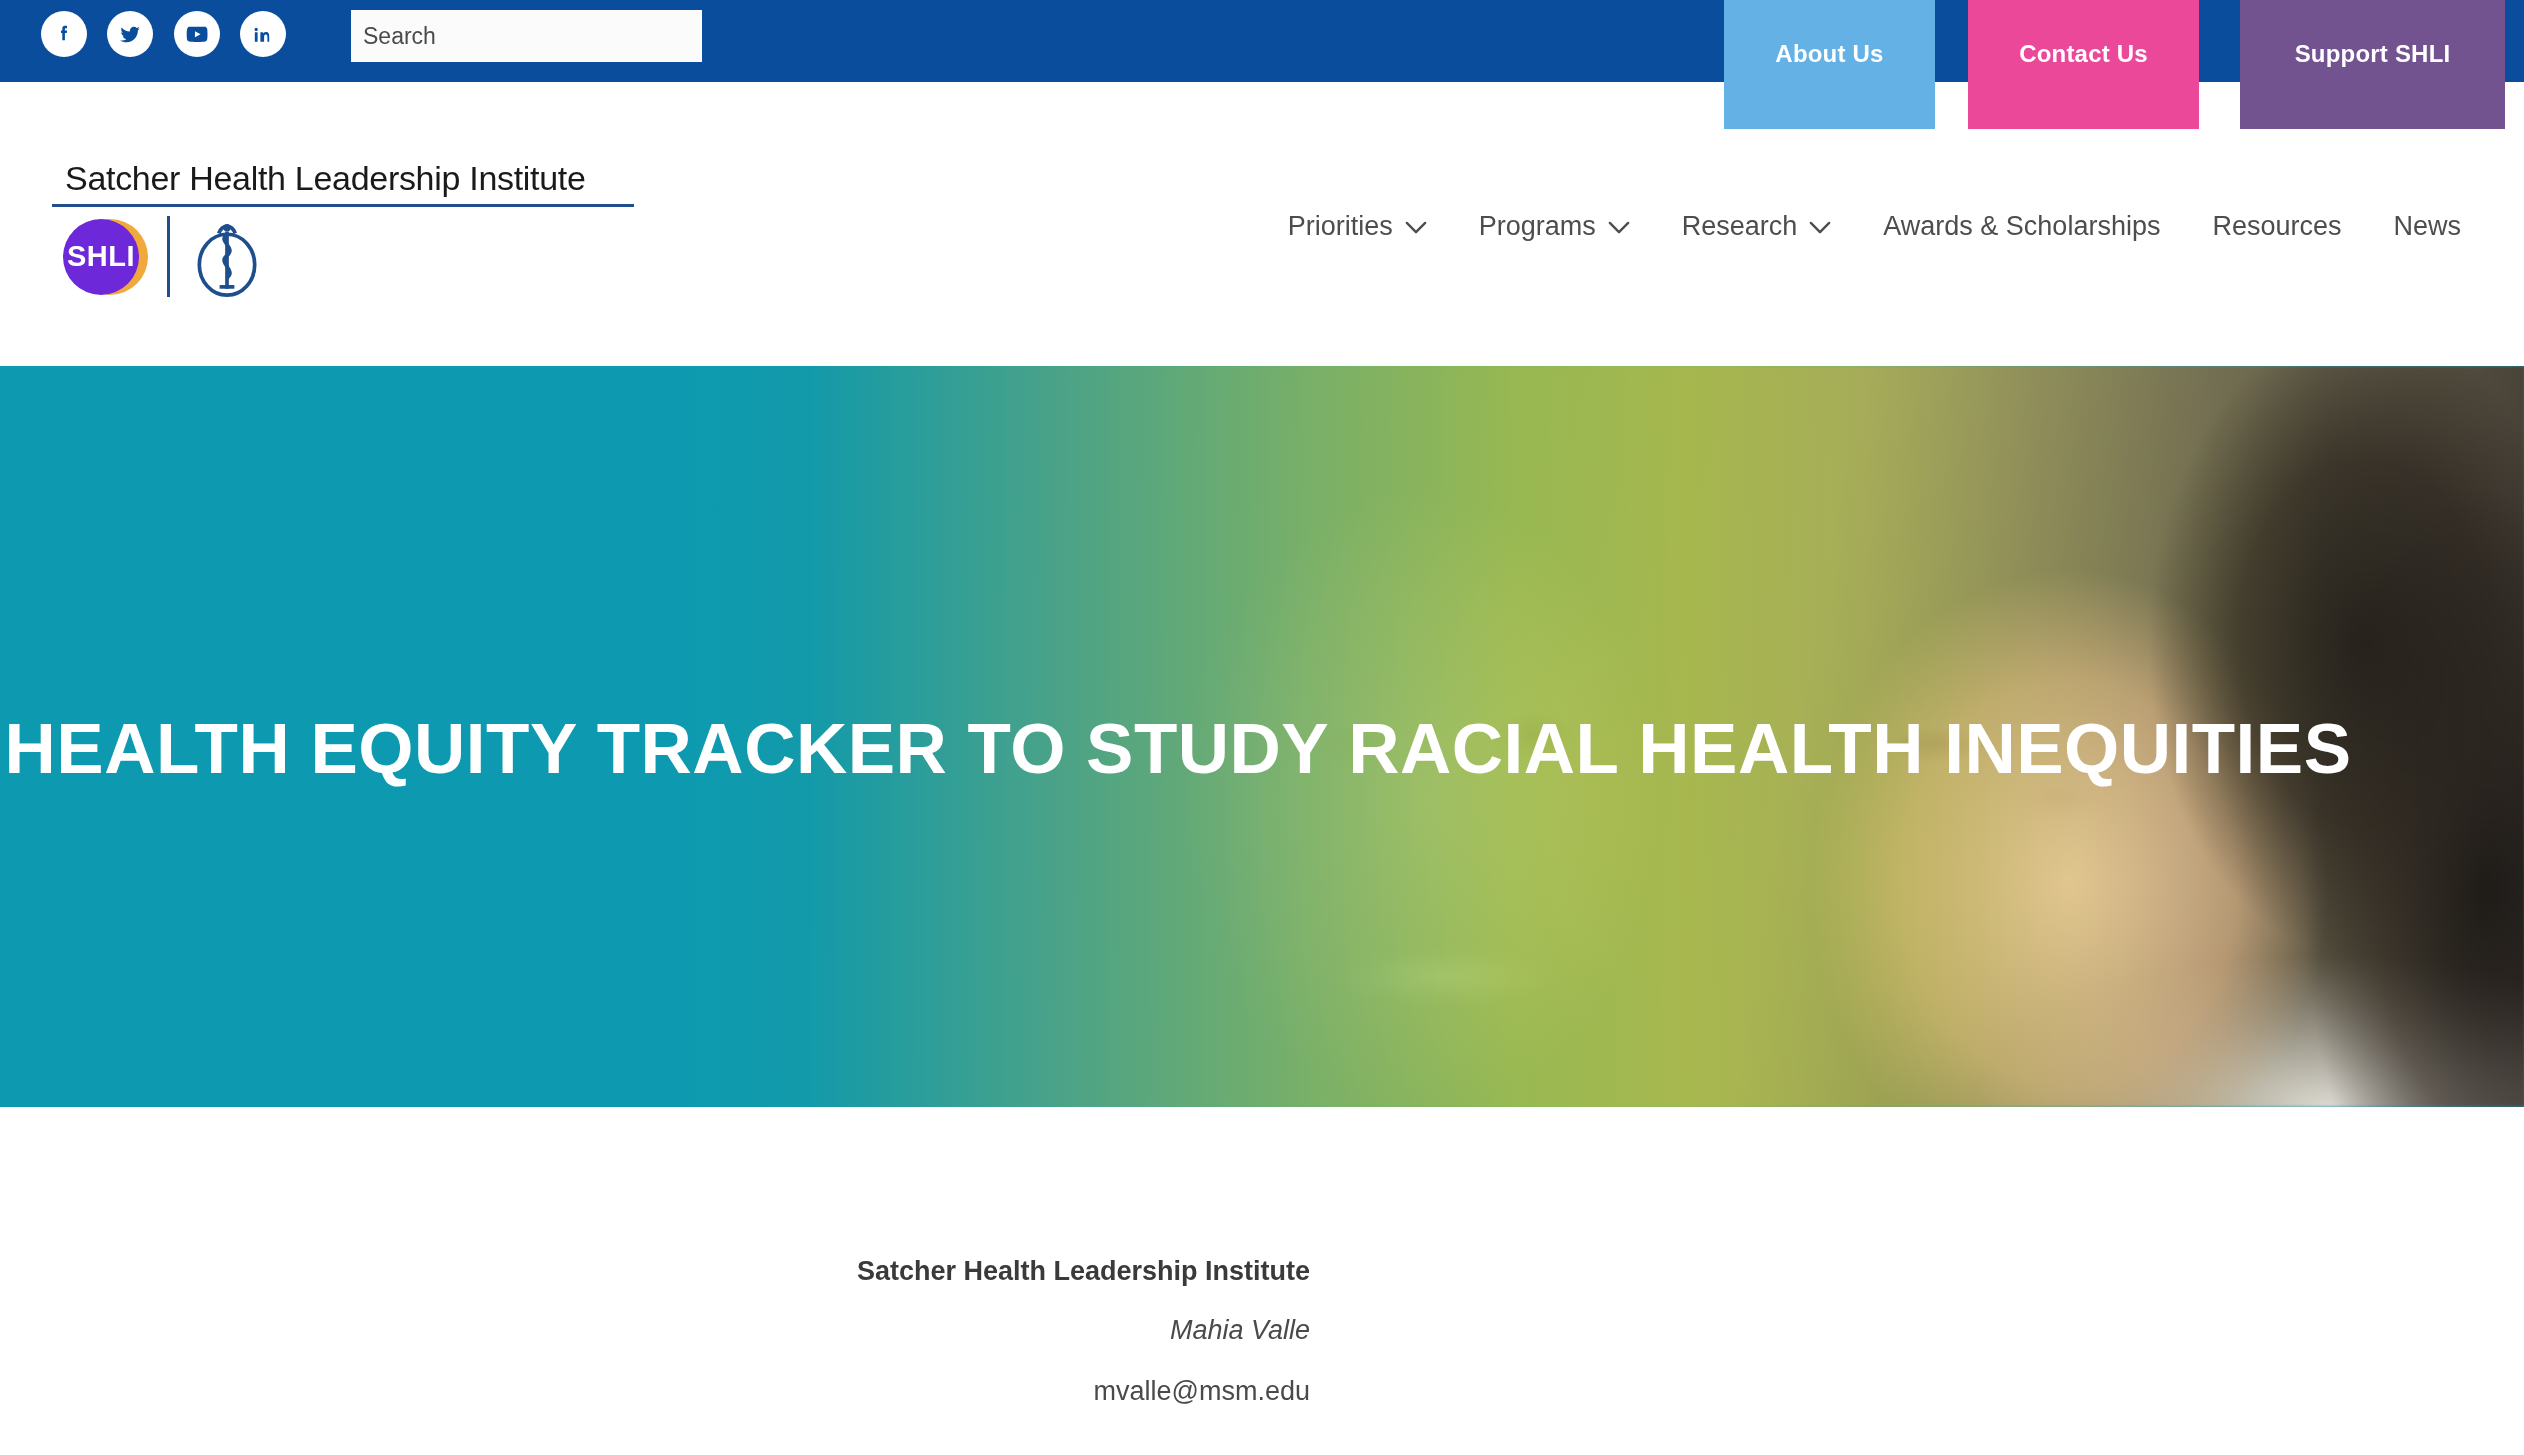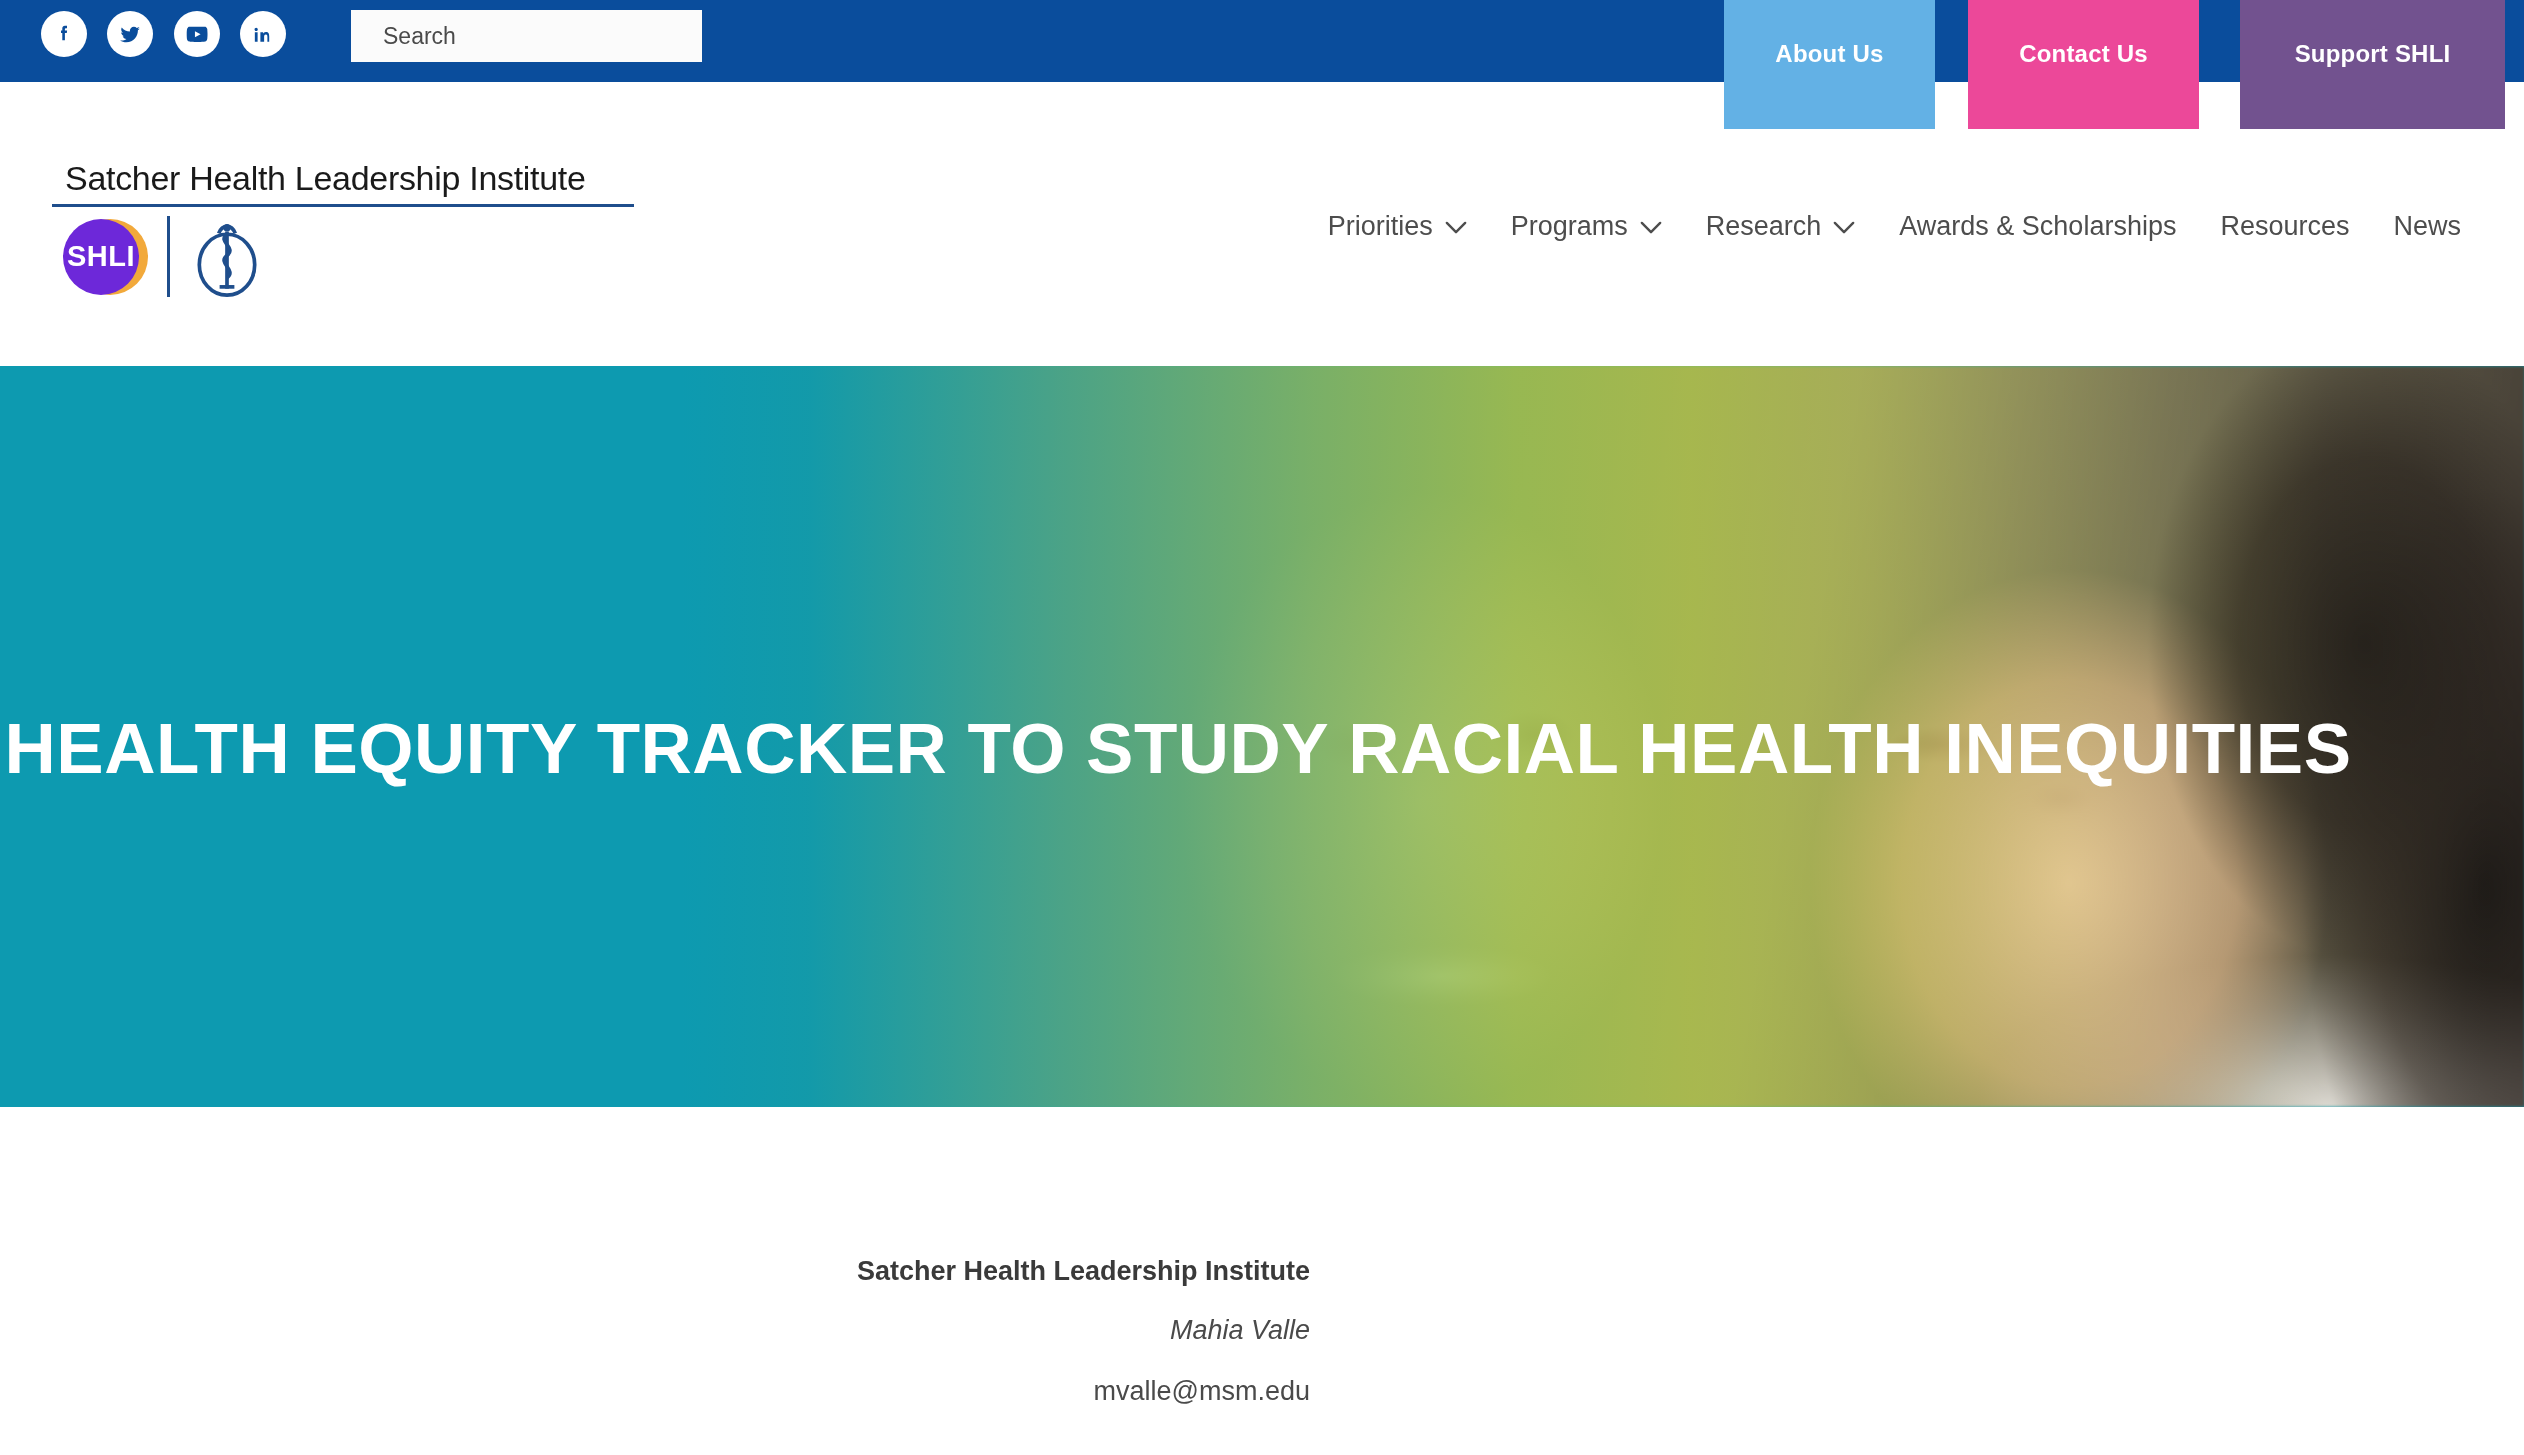--- a/index.html
+++ b/index.html
@@ -27,21 +27,21 @@
     display:flex; align-items:center; justify-content:center;
     cursor:pointer;
   }
   .social-icon svg { display:block; }
   #search-input {
     position:absolute; left:351px; top:10.2px;
     width:351px; height:52px;
     background:#fbfbfb; border:none; outline:none;
     font-family:"Liberation Sans", sans-serif;
     font-size:23px; color:#3b3b3b;
-    padding:0 32px;
+    padding:0 12px;
   }
   #search-input::placeholder { color:#4a4a4a; opacity:1; }
 
   
   .topbtn {
     position:absolute; top:0; height:129px;
     display:flex; align-items:center; justify-content:center;
     color:#ffffff; font-weight:bold; font-size:24px;
     letter-spacing:0.2px;
     cursor:pointer; z-index:3;
@@ -94,21 +94,21 @@
   }
   #msm-rule { width:325px; height:4.6px; background:#1F4E8C; margin:2.8px 0 1.8px; }
   #msm-bottom {
     font-family:"Liberation Serif", serif;
     font-size:28px; color:#1F4E8C; letter-spacing:0.5px;
     line-height:1;
   }
 
   #mainnav {
     position:absolute; right:42px; top:129px;
-    display:flex; align-items:center; gap:0;
+    display:flex; align-items:center; gap:8px;
   }
   .navitem {
     display:flex; align-items:center; gap:12px;
     font-size:27px; color:#4d4d4d;
     padding:0 22px; cursor:pointer; white-space:nowrap;
   }
   .navitem .chev { display:inline-flex; align-items:center; margin-top:3.7px; }
 
   
   #hero {

